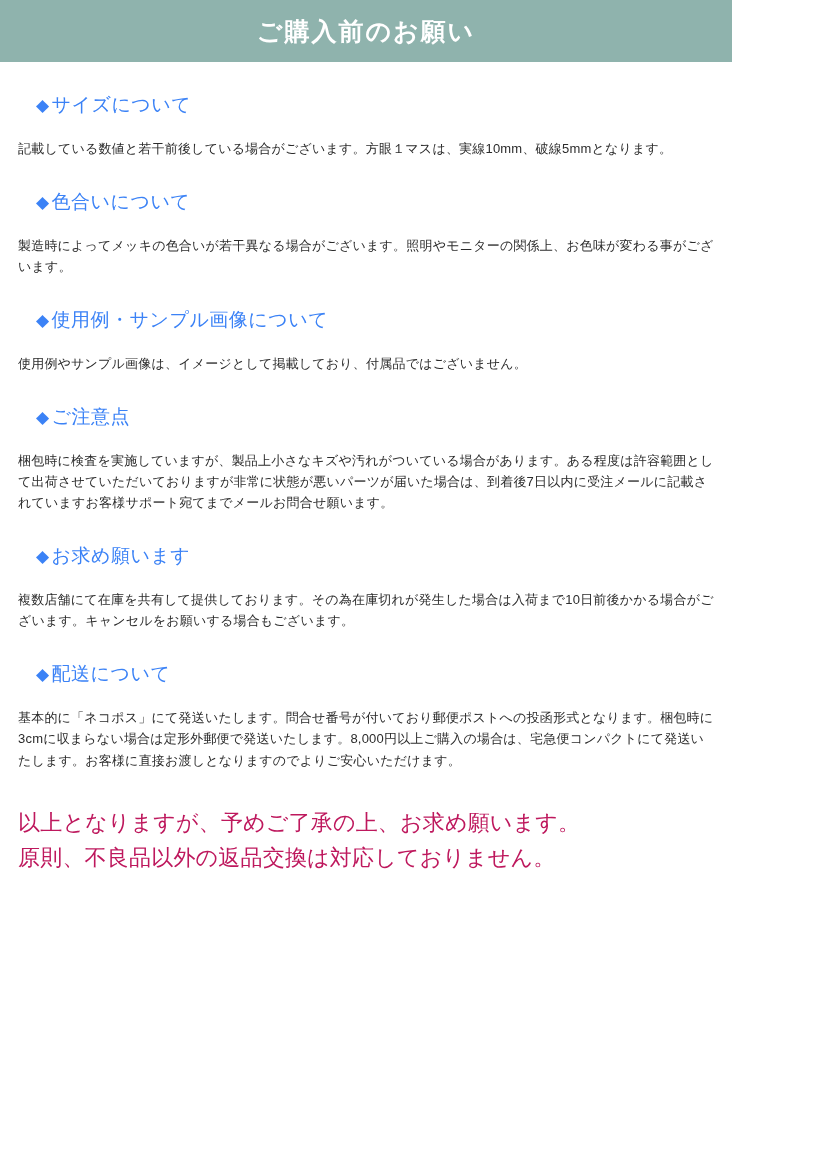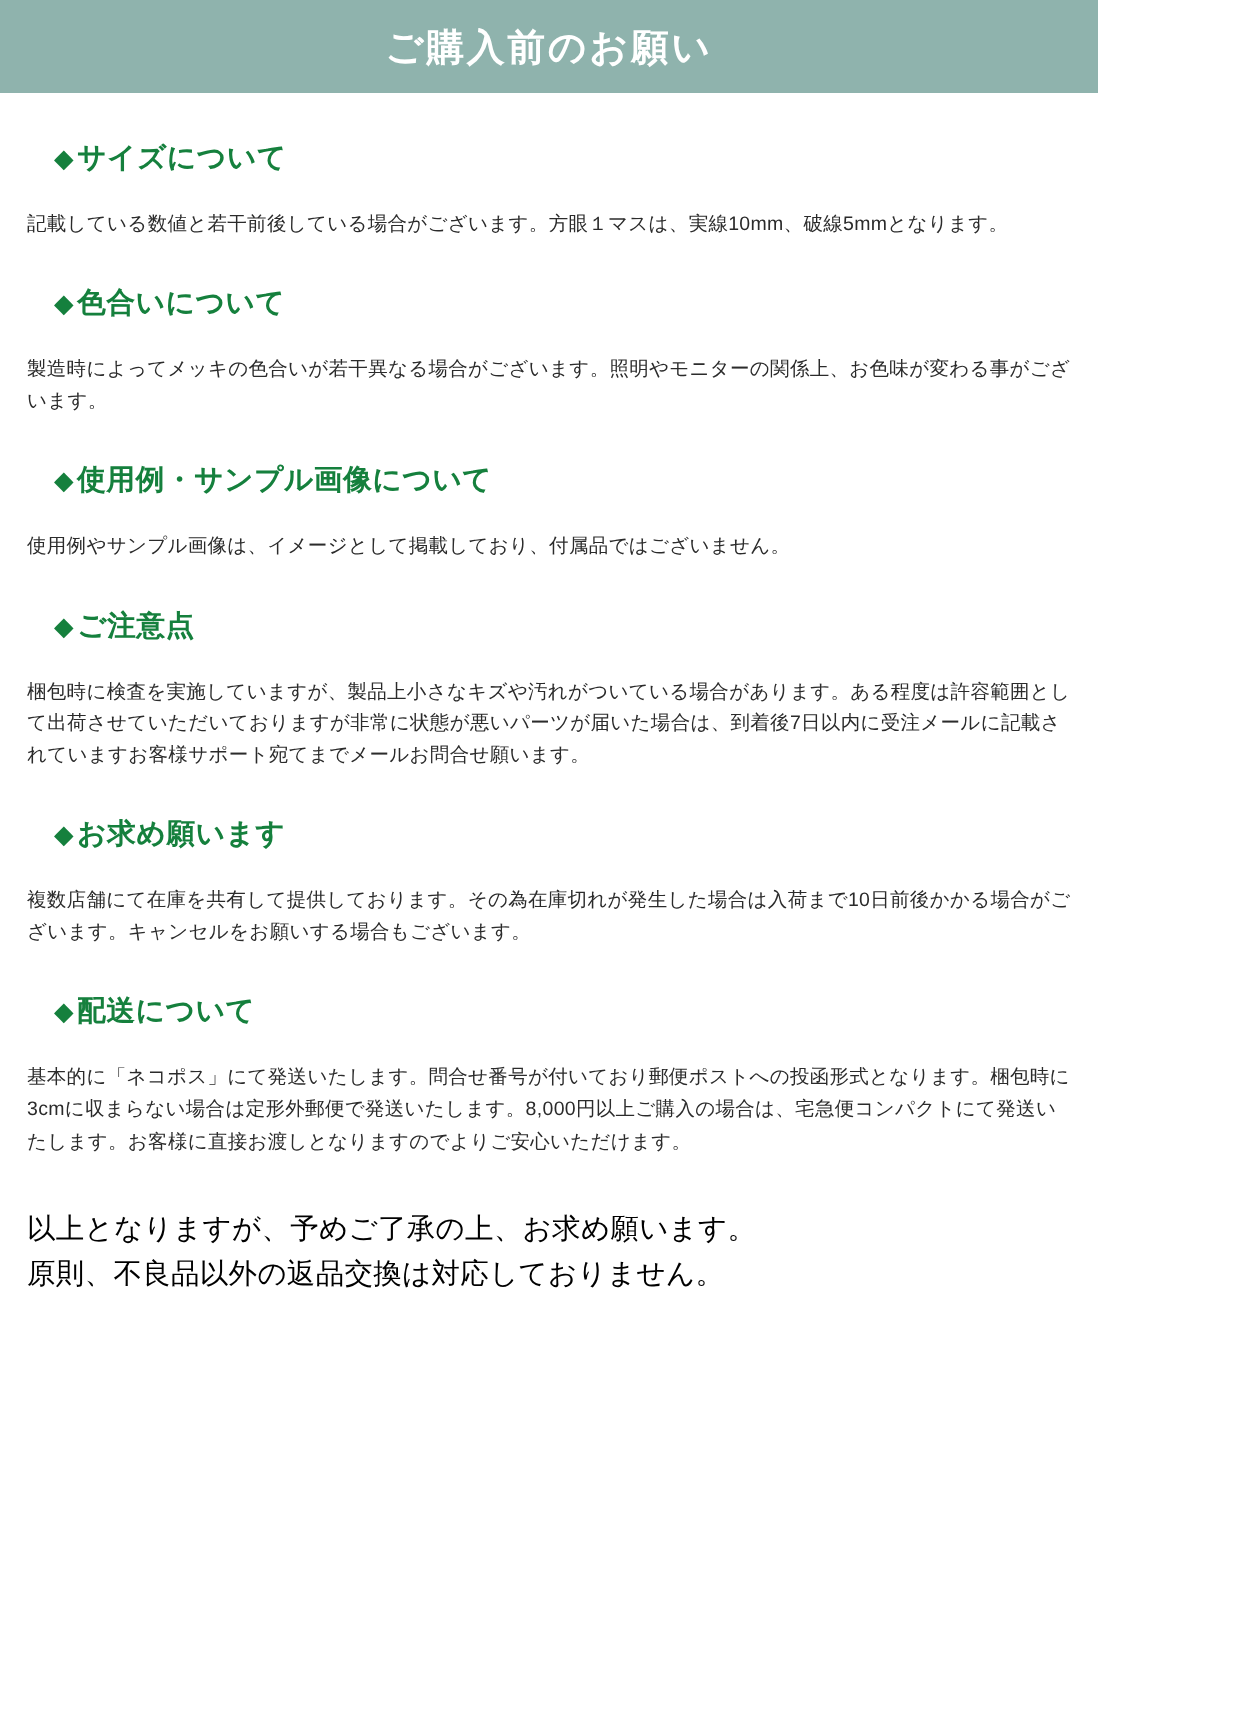--- a/index.html
+++ b/index.html
@@ -36,40 +36,40 @@
   }
   .content {
     padding: 0 18px 0 18px;
     box-sizing: border-box;
   }
   .section {
     margin: 0;
   }
   .section-heading {
     font-size: 19px;
-    font-weight: bold;
-    color: #15803d;
+    font-weight: normal;
+    color: #3b82f6;
     margin: 30px 0 0 18px;
     letter-spacing: 0.5px;
   }
   .section-heading .diamond {
     font-size: 17px;
     margin-right: 2px;
   }
   .section-body {
     font-size: 13px;
     line-height: 1.62;
     color: #2b2b2b;
     margin: 20px 0 0 0;
     letter-spacing: 0.2px;
   }
   .closing {
-    font-size: 19px;
+    font-size: 22px;
     line-height: 1.62;
-    color: #000000;
+    color: #be185d;
     margin: 34px 0 16px 0;
     letter-spacing: 0.2px;
   }
   .closing .line {
     display: block;
   }
 </style>
 </head>
 <body>
 

